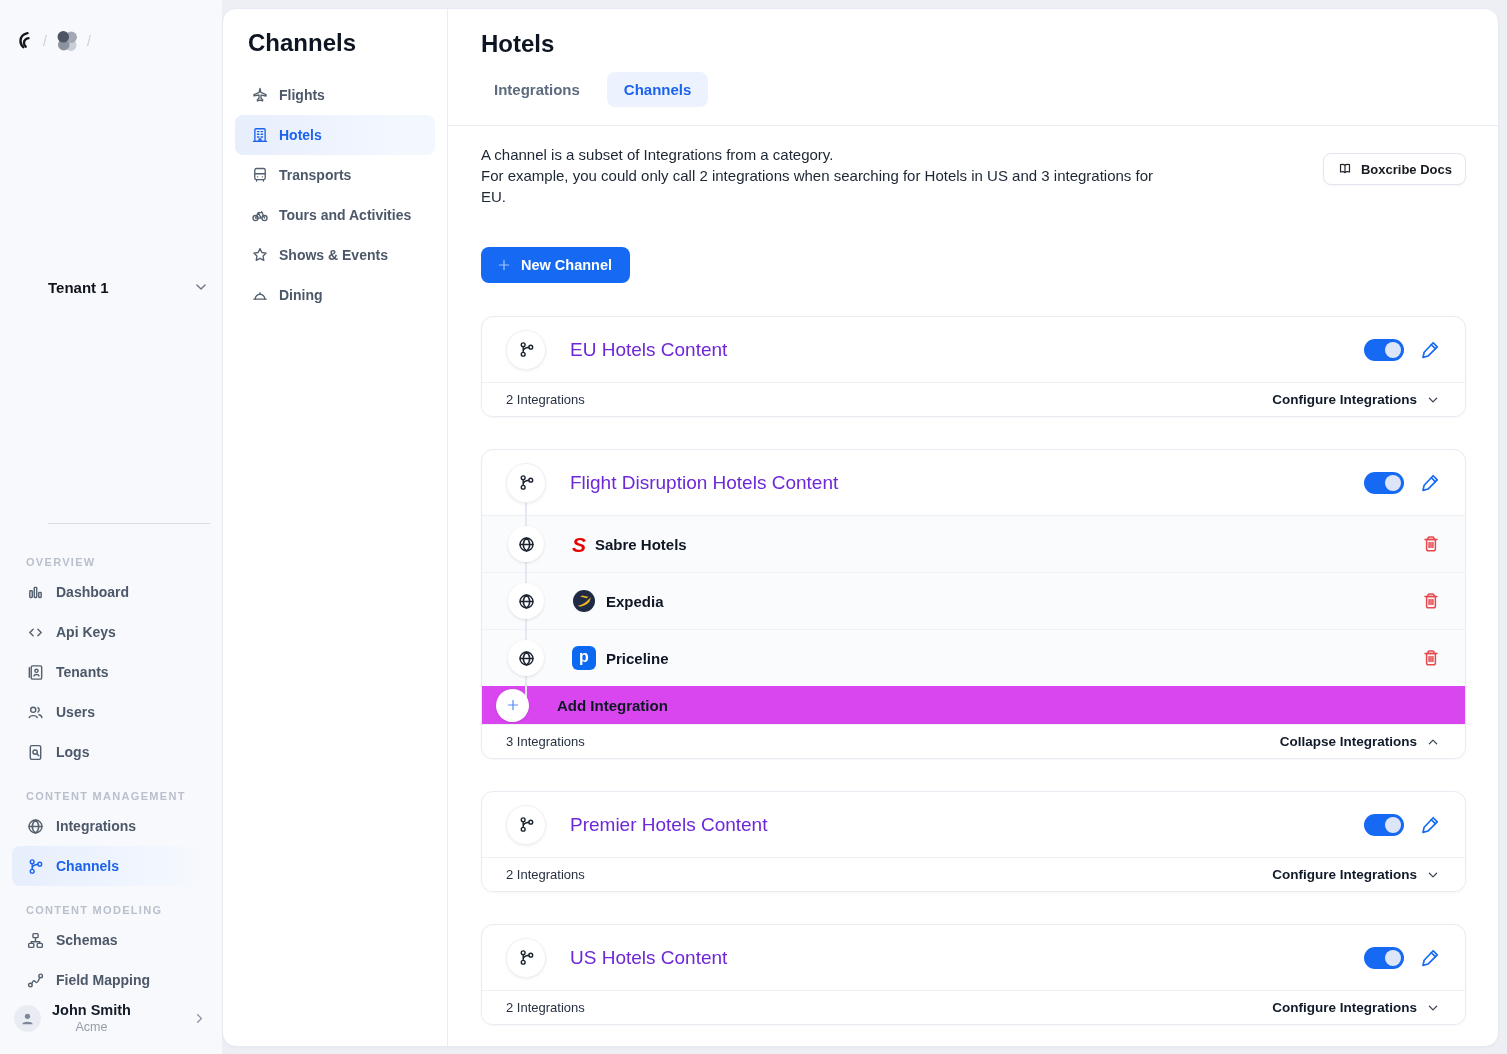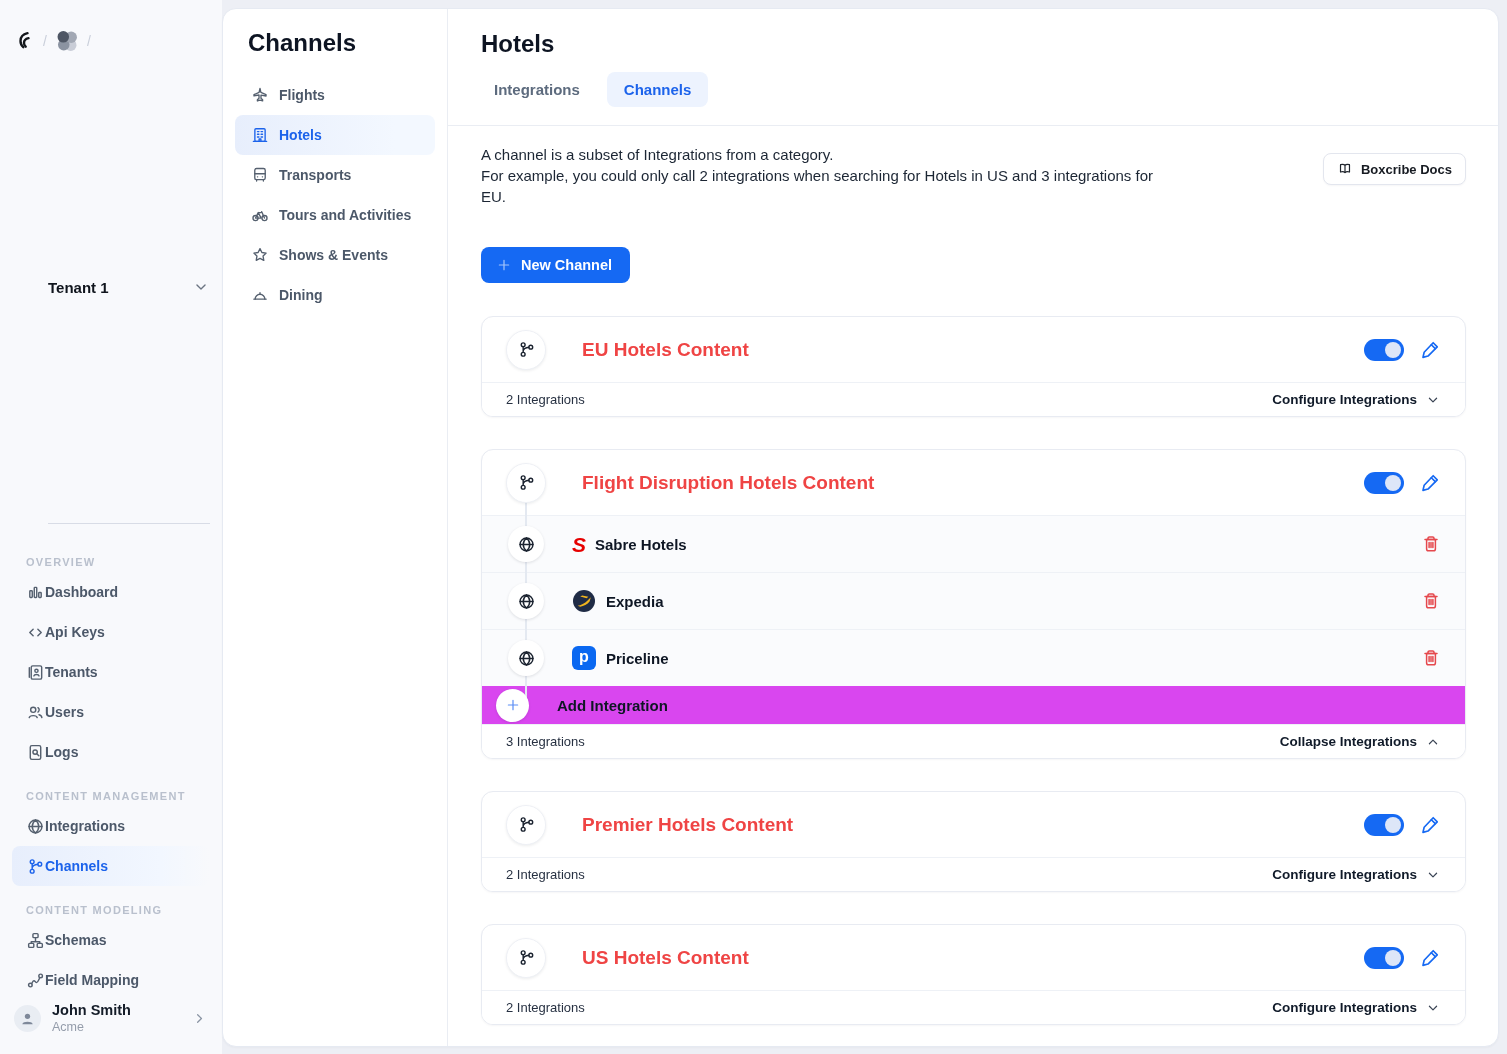--- a/index.html
+++ b/index.html
@@ -30,38 +30,38 @@
   .tenant-name { font-size:15px; font-weight:800; color:#10151d; }
   .tenant-select .chev { margin-left:auto; width:18px; height:18px; color:#6b7482; }
 
   .side-sections { margin-top:14px; flex:1; overflow:hidden; }
   .side-section { margin-top:18px; }
   .side-section-label {
     font-size:11px; font-weight:700; letter-spacing:1.3px;
     color:#b9c0cd; padding:0 0 4px 14px;
   }
   .side-item {
-    height:40px; display:flex; align-items:center; 
+    height:40px; display:flex; align-items:center; gap:11px;
     padding:0 10px 0 14px; border-radius:8px; cursor:pointer;
     color:#4c5869; font-size:14px; font-weight:700;
   }
   .side-item .s-icon { width:19px; height:19px; color:#55606f; flex:none; }
   .side-item .s-icon svg { width:19px; height:19px; }
   .side-item.active {
     background:linear-gradient(90deg,#e7eefc 0%,#f2f7ff 75%,rgba(242,247,255,0) 100%);
     color:#1c63eb;
   }
   .side-item.active .s-icon { color:#1c63eb; }
   .user-row { display:flex; align-items:center; gap:11px; padding:6px 2px 2px 2px; cursor:pointer; }
   .user-avatar {
     width:27px; height:27px; border-radius:50%; background:#e9edf3;
     display:grid; place-items:center; color:#7e8899; flex:none;
   }
   .user-avatar svg { width:17px; height:17px; }
-  .user-meta { display:flex; flex-direction:column; gap:2px; }
+  .user-meta { display:flex; flex-direction:column; gap:2px;align-items:center; }
   .user-name { font-size:14.5px; font-weight:800; color:#141c28; }
   .user-org  { font-size:12.5px; color:#959dab; }
   .user-row .chev { margin-left:auto; width:17px; height:17px; color:#8b95a4; }
 
   
   .panel {
     position:absolute; left:222px; top:8px; right:8px; bottom:7px;
     background:#fff; border:1px solid #e6eaf2; border-radius:14px;
     display:flex; overflow:hidden;
     box-shadow:0 1px 2px rgba(16,24,40,.03);
@@ -122,21 +122,21 @@
     border:1px solid #e8ebf2; border-radius:12px; background:#fff;
     position:relative; box-shadow:0 1px 2px rgba(16,24,40,.04); overflow:hidden;
   }
   .card-head { height:65px; display:flex; align-items:center; padding:0 24px; }
   .circle-icon {
     width:40px; height:40px; border-radius:50%; background:#fff;
     border:1px solid #eef0f5; box-shadow:0 1px 3px rgba(16,24,40,.08);
     display:grid; place-items:center; color:#1b2330; position:relative; z-index:2; flex:none;
   }
   .circle-icon svg { width:19px; height:19px; }
-  .card-title { font-size:19px; font-weight:700; color:#ef4444; margin-left:36px; }
+  .card-title { font-size:19px; font-weight:400; color:#6d28d9; margin-left:24px; }
   .head-actions { margin-left:auto; display:flex; align-items:center; gap:15px; }
   .switch {
     width:40px; height:22px; border-radius:11px; background:#c9d2e0;
     position:relative; cursor:pointer; flex:none; display:inline-block;
   }
   .switch.on { background:var(--accent,#1569f3); }
   .switch .knob {
     position:absolute; top:3px; left:3px; width:16px; height:16px; border-radius:50%;
     background:#dde6f8;
   }

